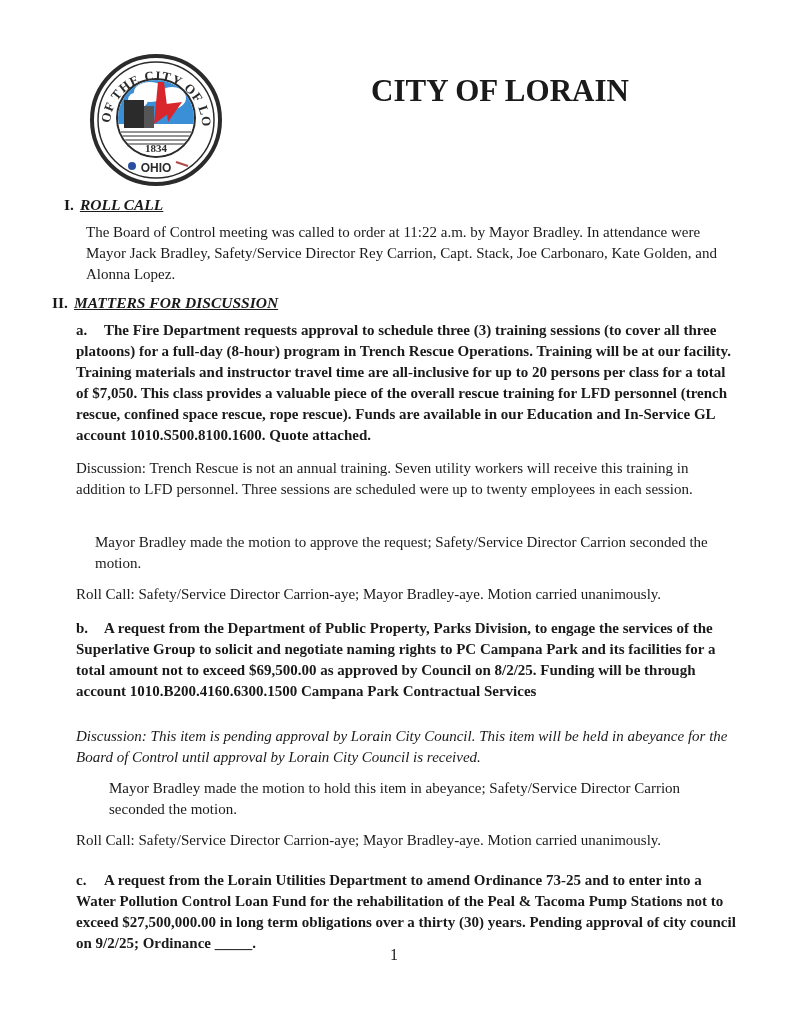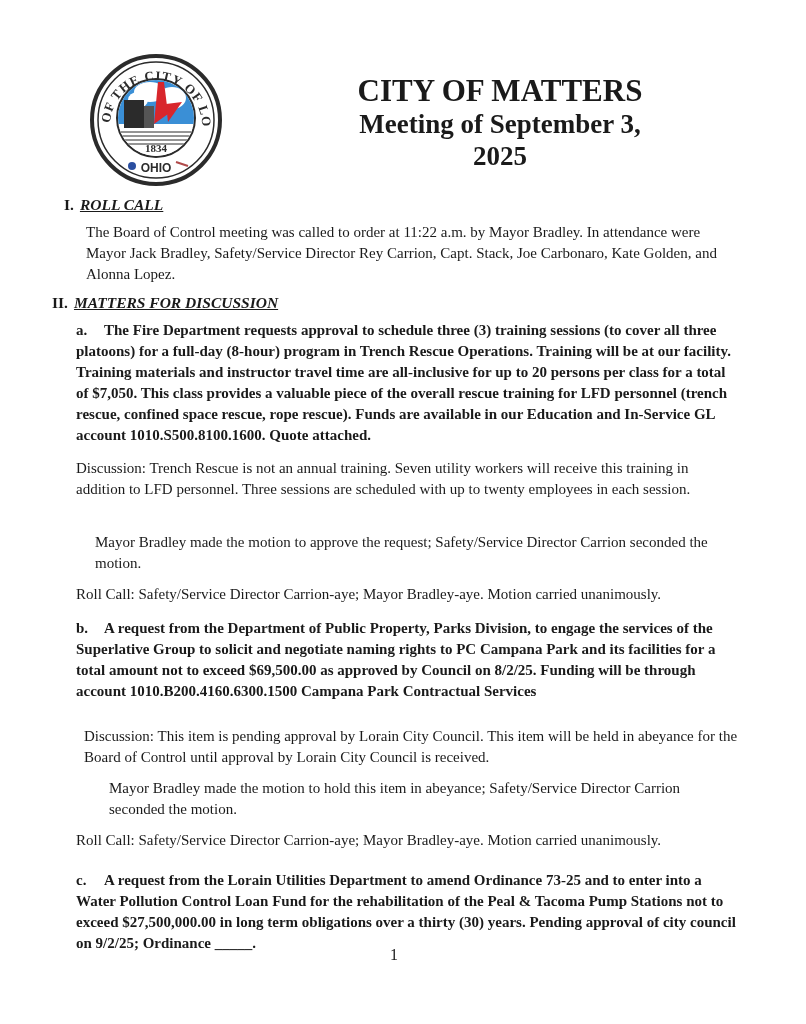--- a/index.html
+++ b/index.html
@@ -55,44 +55,43 @@
       </g>
     </g>
     <text x="68" y="100" font-family="Liberation Serif, serif" font-size="11" font-weight="bold" text-anchor="middle" fill="#2b2b2b">1834</text>
     <text x="68" y="120" font-family="Liberation Sans, sans-serif" font-size="12" font-weight="bold" text-anchor="middle" fill="#2b2b2b">OHIO</text>
     <circle cx="44" cy="114" r="4" fill="#2a4ea0"></circle>
     <line x1="88" y1="110" x2="100" y2="114" stroke="#b04a4a" stroke-width="2"></line>
   </svg>
 </div>
 
 <div class="header">
-  <div class="h-city">CITY OF MATTERS</div>
-  <div class="h-meeting">Meeting of September 3, 2025</div>
+  <div class="h-city">CITY OF LORAIN</div>
 </div>
 
 <div class="sec" style="left:64px; top:196px;">
   <span class="num">I.</span><span class="ttl">ROLL CALL</span>
 </div>
 <div class="para" style="left:86px; top:222px; width:640px;">The Board of Control meeting was called to order at 11:22 a.m. by Mayor Bradley. In attendance were Mayor Jack Bradley, Safety/Service Director Rey Carrion, Capt. Stack, Joe Carbonaro, Kate Golden, and Alonna Lopez.</div>
 
 <div class="sec" style="left:52px; top:294px;">
   <span class="num">II.</span><span class="ttl">MATTERS FOR DISCUSSION</span>
 </div>
 
 <div class="para bold" style="left:76px; top:320px; width:660px;">
   <span class="item-letter">a.</span><span>The Fire Department requests approval to schedule three (3) training sessions (to cover all three platoons) for a full-day (8-hour) program in Trench Rescue Operations. Training will be at our facility.  Training materials and instructor travel time are all-inclusive for up to 20 persons per class for a total of $7,050.  This class provides a valuable piece of the overall rescue training for LFD personnel (trench rescue, confined space rescue, rope rescue).  Funds are available in our Education and In-Service GL account 1010.S500.8100.1600.  Quote attached.</span>
 </div>
-<div class="para" style="left:76px; top:458px; width:660px;">Discussion:   Trench Rescue is not an annual training. Seven utility workers will receive this training in addition to LFD personnel. Three sessions are scheduled with up to twenty employees in each session.</div>
+<div class="para" style="left:76px; top:458px; width:660px;">Discussion:   Trench Rescue is not an annual training. Seven utility workers will receive this training in addition to LFD personnel. Three sessions are scheduled were up to twenty employees in each session.</div>
 <div class="para" style="left:76px; top:532px; width:660px;margin-left:19px;">Mayor Bradley made the motion to approve the request; Safety/Service Director Carrion seconded the motion.</div>
 <div class="para" style="left:76px; top:584px; width:660px;">Roll Call: Safety/Service Director Carrion-aye; Mayor Bradley-aye. Motion carried unanimously.</div>
 
 <div class="para bold" style="left:76px; top:618px; width:660px;">
   <span class="item-letter">b.</span><span>A request from the Department of Public Property, Parks Division, to engage the services of the Superlative Group to solicit and negotiate naming rights to PC Campana Park and its facilities for a total amount not to exceed $69,500.00 as approved by Council on 8/2/25. Funding will be through account 1010.B200.4160.6300.1500 Campana Park Contractual Services</span>
 </div>
-<div class="para" style="left:84px; top:726px; width:660px;">Discussion:  This item is pending approval by Lorain City Council. This item will be held in abeyance for the Board of Control until approval by Lorain City Council is received.</div>
+<div class="para" style="left:76px; top:726px; width:660px;font-style:italic;">Discussion:  This item is pending approval by Lorain City Council. This item will be held in abeyance for the Board of Control until approval by Lorain City Council is received.</div>
 <div class="para" style="left:76px; top:778px; width:620px;margin-left:33px;">Mayor Bradley made the motion to hold this item in abeyance; Safety/Service Director Carrion seconded the motion.</div>
 <div class="para" style="left:76px; top:830px; width:660px;">Roll Call: Safety/Service Director Carrion-aye; Mayor Bradley-aye. Motion carried unanimously.</div>
 
 <div class="para bold" style="left:76px; top:870px; width:660px;">
   <span class="item-letter">c.</span><span>A request from the Lorain Utilities Department to amend Ordinance 73-25 and to enter into a Water Pollution Control Loan Fund for the rehabilitation of the Peal &amp; Tacoma Pump Stations not to exceed $27,500,000.00 in long term obligations over a thirty (30) years. Pending approval of city council on 9/2/25; Ordinance _____.</span>
 </div>
 
 <div class="page-num">1</div>
 
 </body></html>

